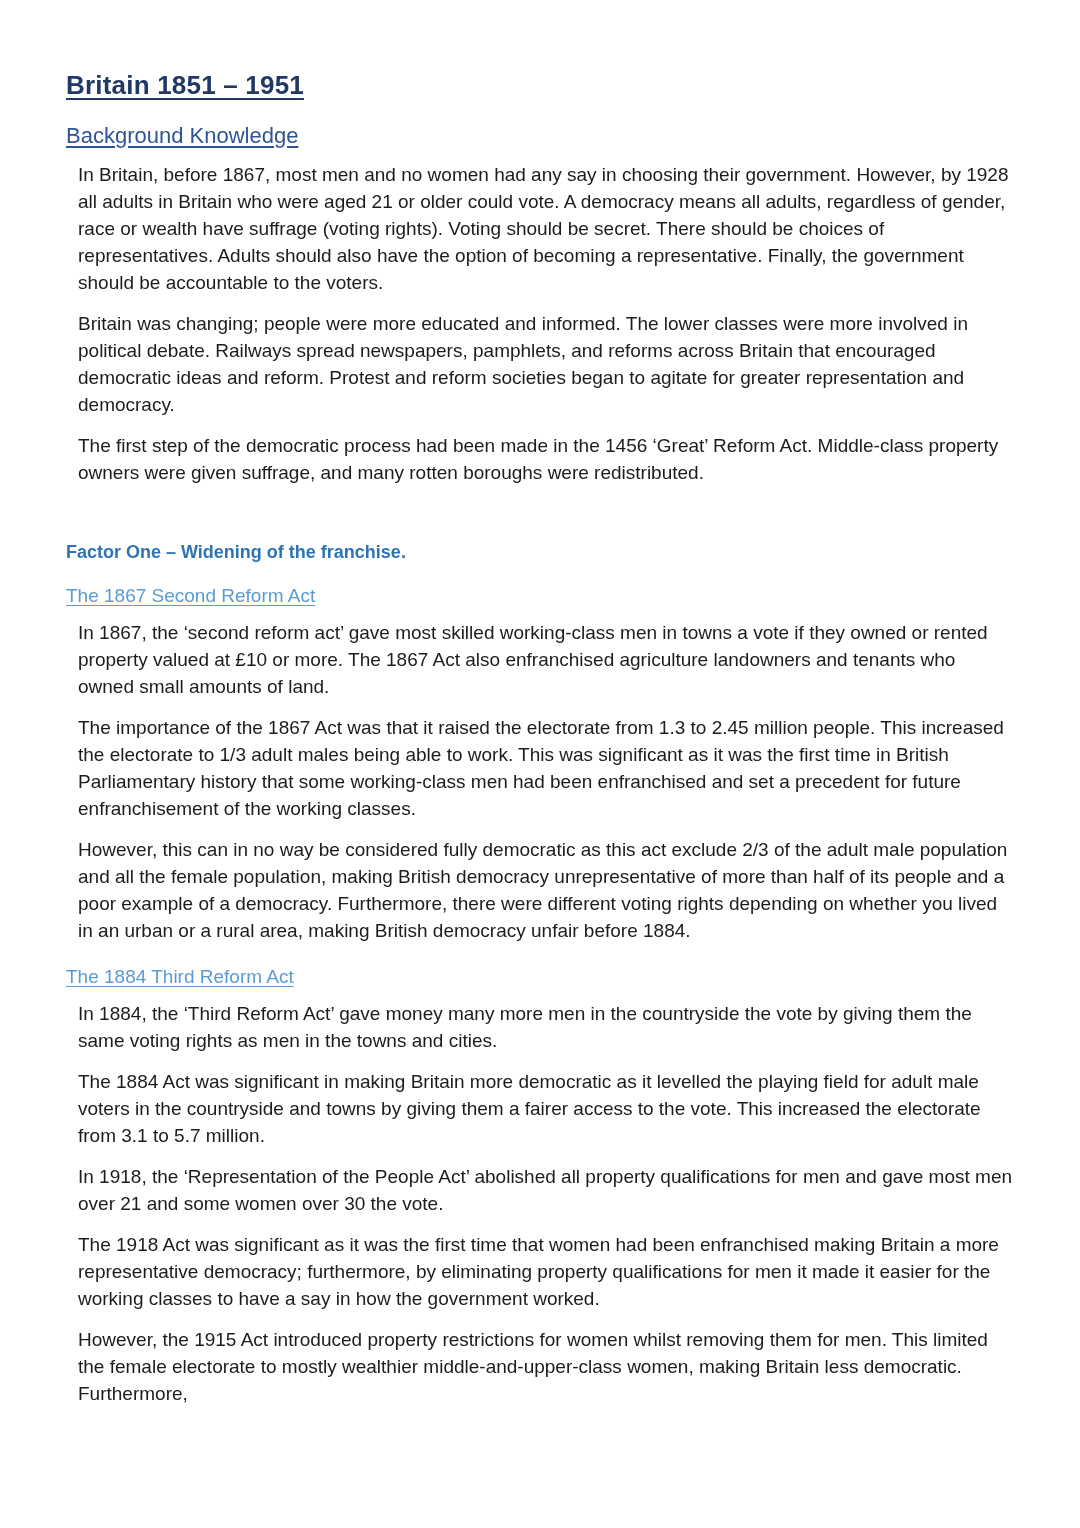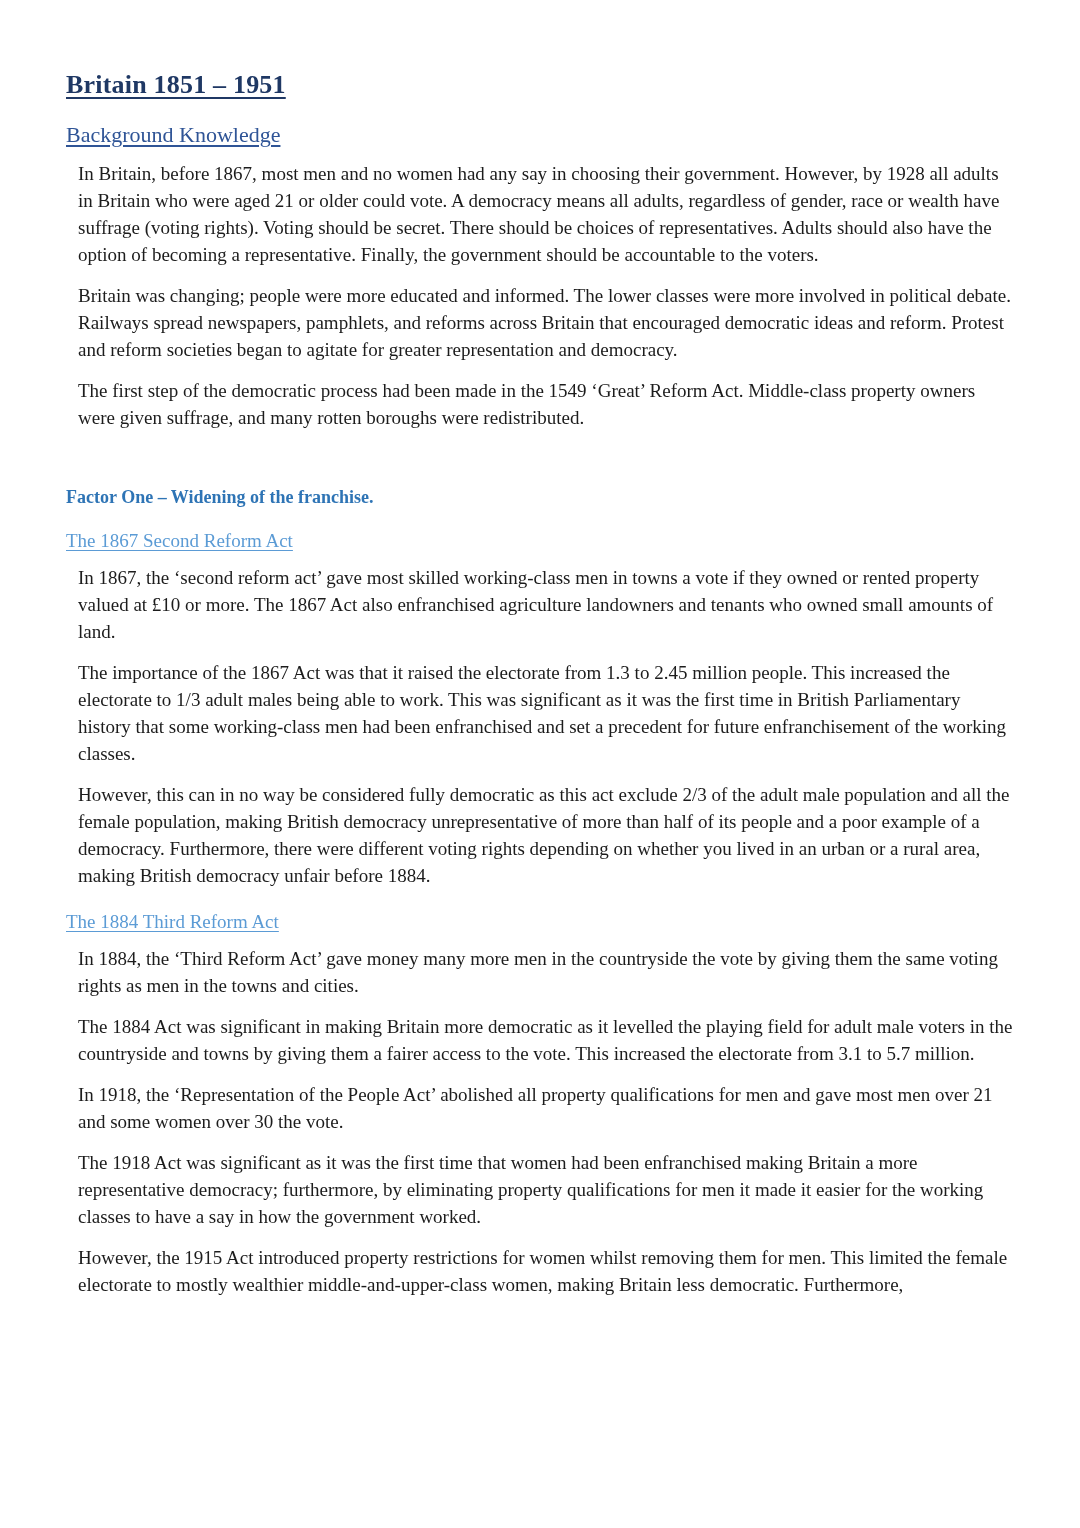--- a/index.html
+++ b/index.html
@@ -6,21 +6,21 @@
     margin: 0;
     padding: 0;
     background: #ffffff;
   }
   .page {
     width: 1080px;
     height: 1528px;
     background: #ffffff;
     box-sizing: border-box;
     padding: 70px 66px 0 66px;
-    font-family: Liberation Serif, serif;
+    font-family: Liberation Sans, sans-serif;
     color: var(--color-body, #1c1c1c);
     overflow: hidden;
   }
   .doc-title {
     font-size: 26px;
     font-weight: bold;
     color: var(--color-title, #1F3864);
     text-decoration: underline;
     text-underline-offset: 4px;
     text-decoration-thickness: 2px;
@@ -74,21 +74,21 @@
 
   <h1 class="doc-title">Britain 1851 – 1951</h1>
 
 
   <h3 class="sub-dark">Background Knowledge</h3>
 
   <p class="body-p">In Britain, before 1867, most men and no women had any say in choosing their government. However, by 1928 all adults in Britain who were aged 21 or older could vote. A democracy means all adults, regardless of gender, race or wealth have suffrage (voting rights). Voting should be secret. There should be choices of representatives. Adults should also have the option of becoming a representative. Finally, the government should be accountable to the voters.</p>
 
   <p class="body-p">Britain was changing; people were more educated and informed. The lower classes were more involved in political debate. Railways spread newspapers, pamphlets, and reforms across Britain that encouraged democratic ideas and reform. Protest and reform societies began to agitate for greater representation and democracy.</p>
 
-  <p class="body-p">The first step of the democratic process had been made in the 1549 ‘Great’ Reform Act. Middle-class property owners were given suffrage, and many rotten boroughs were redistributed.</p>
+  <p class="body-p">The first step of the democratic process had been made in the 1456 ‘Great’ Reform Act. Middle-class property owners were given suffrage, and many rotten boroughs were redistributed.</p>
 
   <h3 class="factor-heading">Factor One – Widening of the franchise.</h3>
 
   <h4 class="act-heading">The 1867 Second Reform Act</h4>
 
   <p class="body-p">In 1867, the ‘second reform act’ gave most skilled working-class men in towns a vote if they owned or rented property valued at £10 or more. The 1867 Act also enfranchised agriculture landowners and tenants who owned small amounts of land.</p>
 
   <p class="body-p">The importance of the 1867 Act was that it raised the electorate from 1.3 to 2.45 million people. This increased the electorate to 1/3 adult males being able to work. This was significant as it was the first time in British Parliamentary history that some working-class men had been enfranchised and set a precedent for future enfranchisement of the working classes.</p>
 
   <p class="body-p">However, this can in no way be considered fully democratic as this act exclude 2/3 of the adult male population and all the female population, making British democracy unrepresentative of more than half of its people and a poor example of a democracy. Furthermore, there were different voting rights depending on whether you lived in an urban or a rural area, making British democracy unfair before 1884.</p>

